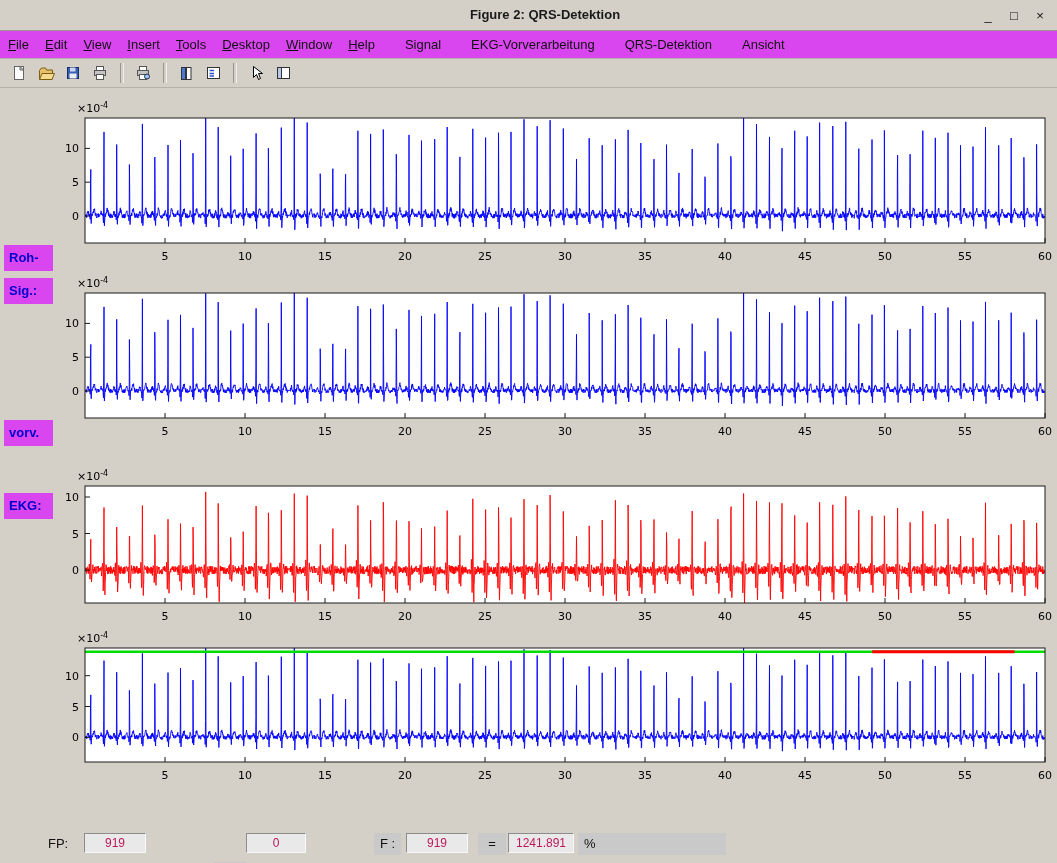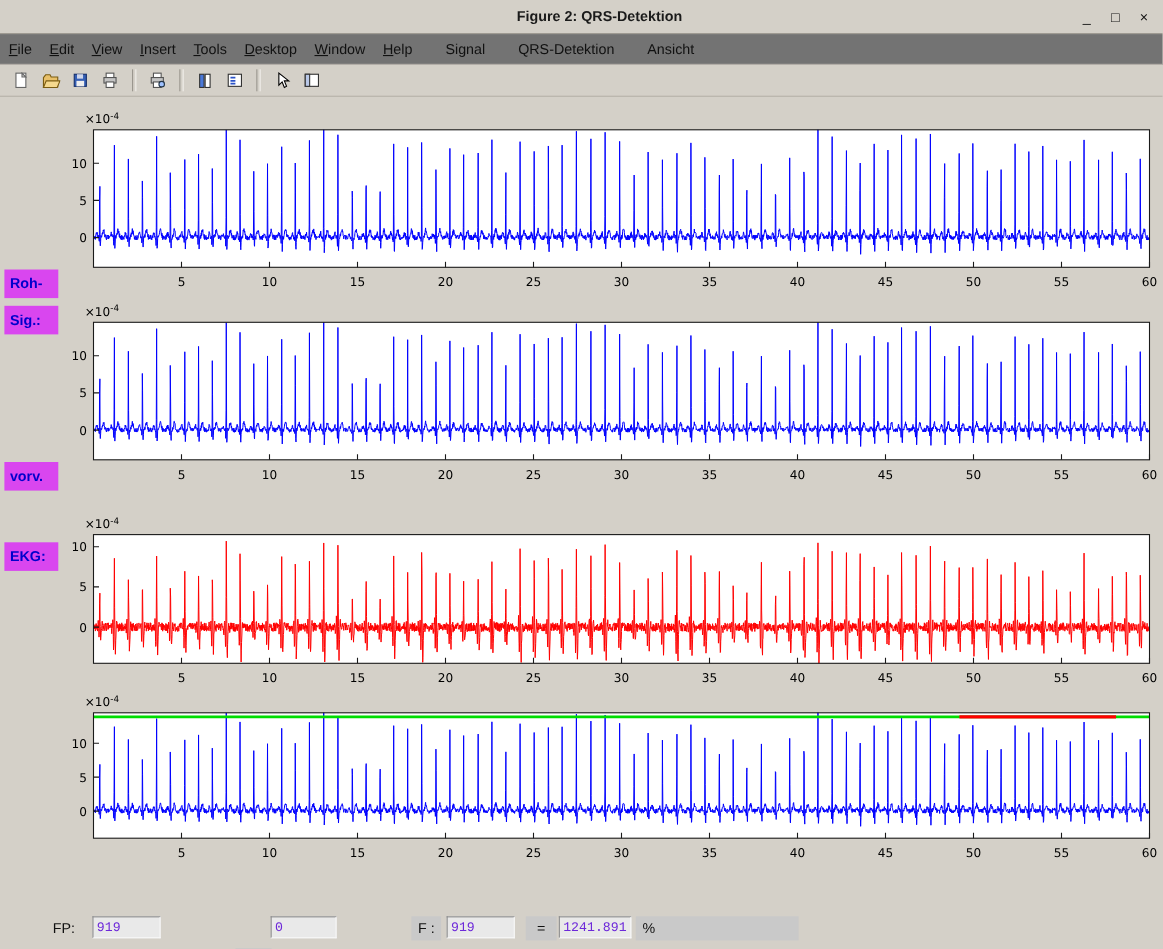--- a/index.html
+++ b/index.html
@@ -19,21 +19,21 @@
     text-align:center;font-size:13px;font-weight:bold;color:#1a1a1a;margin-left:33px;
   }
   .win-controls{position:absolute;right:4px;top:0;height:30px;display:flex;align-items:center;}
   .win-btn{
     width:26px;height:24px;display:inline-flex;align-items:center;justify-content:center;
     font-size:13px;color:#111;cursor:default;
   }
   
   .menubar{
     position:absolute;left:0;top:31px;width:1057px;height:27px;
-    background:#737373;border-bottom:1px solid #b5b1a9;
+    background:#d946ef;border-bottom:1px solid #b5b1a9;
     display:flex;font-size:13px;color:#111;
   }
   .menu-item{padding:0 8px;height:27px;line-height:27px;white-space:nowrap;}
   .menu-item.custom{margin-left:14px;}
   
   .toolbar{
     position:absolute;left:0;top:59px;width:1057px;height:29px;
     background:#d4d0c8;border-bottom:1px solid #b5b1a9;
     display:flex;align-items:center;padding-left:6px;box-sizing:border-box;
   }
@@ -55,24 +55,24 @@
     background:#c9c9c9;font-weight:bold;font-size:13px;padding-left:4px;
   }
   
   .res-lbl{
     position:absolute;top:833px;height:22px;line-height:22px;
     font-size:13px;color:#111;
   }
   .res-lbl.patch{background:#c9c9c9;padding:0 6px;}
   .edit{
     position:absolute;top:833px;height:20px;
-    background:#e9e9e9;color:#6d28d9;font-size:12px;
-    font-family:Liberation Mono, monospace;
+    background:#e9e9e9;color:#be185d;font-size:12px;
+    font-family:Liberation Sans, sans-serif;
     border:1px solid #8c8c8c;border-bottom-color:#f8f8f8;border-right-color:#f8f8f8;
-    padding:0 3px;box-sizing:border-box;
+    padding:0 3px;box-sizing:border-box;text-align:center;
   }
 </style>
 </head>
 <body style="background: rgb(212, 208, 200);">
 
 <div class="titlebar">
   <span class="title">Figure 2: QRS-Detektion</span>
   <div class="win-controls">
     <span class="win-btn">_</span>
     <span class="win-btn">□</span>
@@ -83,20 +83,21 @@
 <div class="menubar">
     <span class="menu-item"><u>F</u>ile</span>
     <span class="menu-item"><u>E</u>dit</span>
     <span class="menu-item"><u>V</u>iew</span>
     <span class="menu-item"><u>I</u>nsert</span>
     <span class="menu-item"><u>T</u>ools</span>
     <span class="menu-item"><u>D</u>esktop</span>
     <span class="menu-item"><u>W</u>indow</span>
     <span class="menu-item"><u>H</u>elp</span>
     <span class="menu-item custom">Signal</span>
+    <span class="menu-item custom">EKG-Vorverarbeitung</span>
     <span class="menu-item custom">QRS-Detektion</span>
     <span class="menu-item custom">Ansicht</span>
   </div>
 
 <div class="toolbar">
     <span class="tool-btn">
       <svg width="18" height="18" viewBox="0 0 18 18">
         <rect x="4.5" y="2.5" width="9" height="13" fill="#fff" stroke="#666"></rect>
         <path d="M10 2.5l3.5 3.5H10z" fill="#ccc" stroke="#666"></path>
       </svg>

